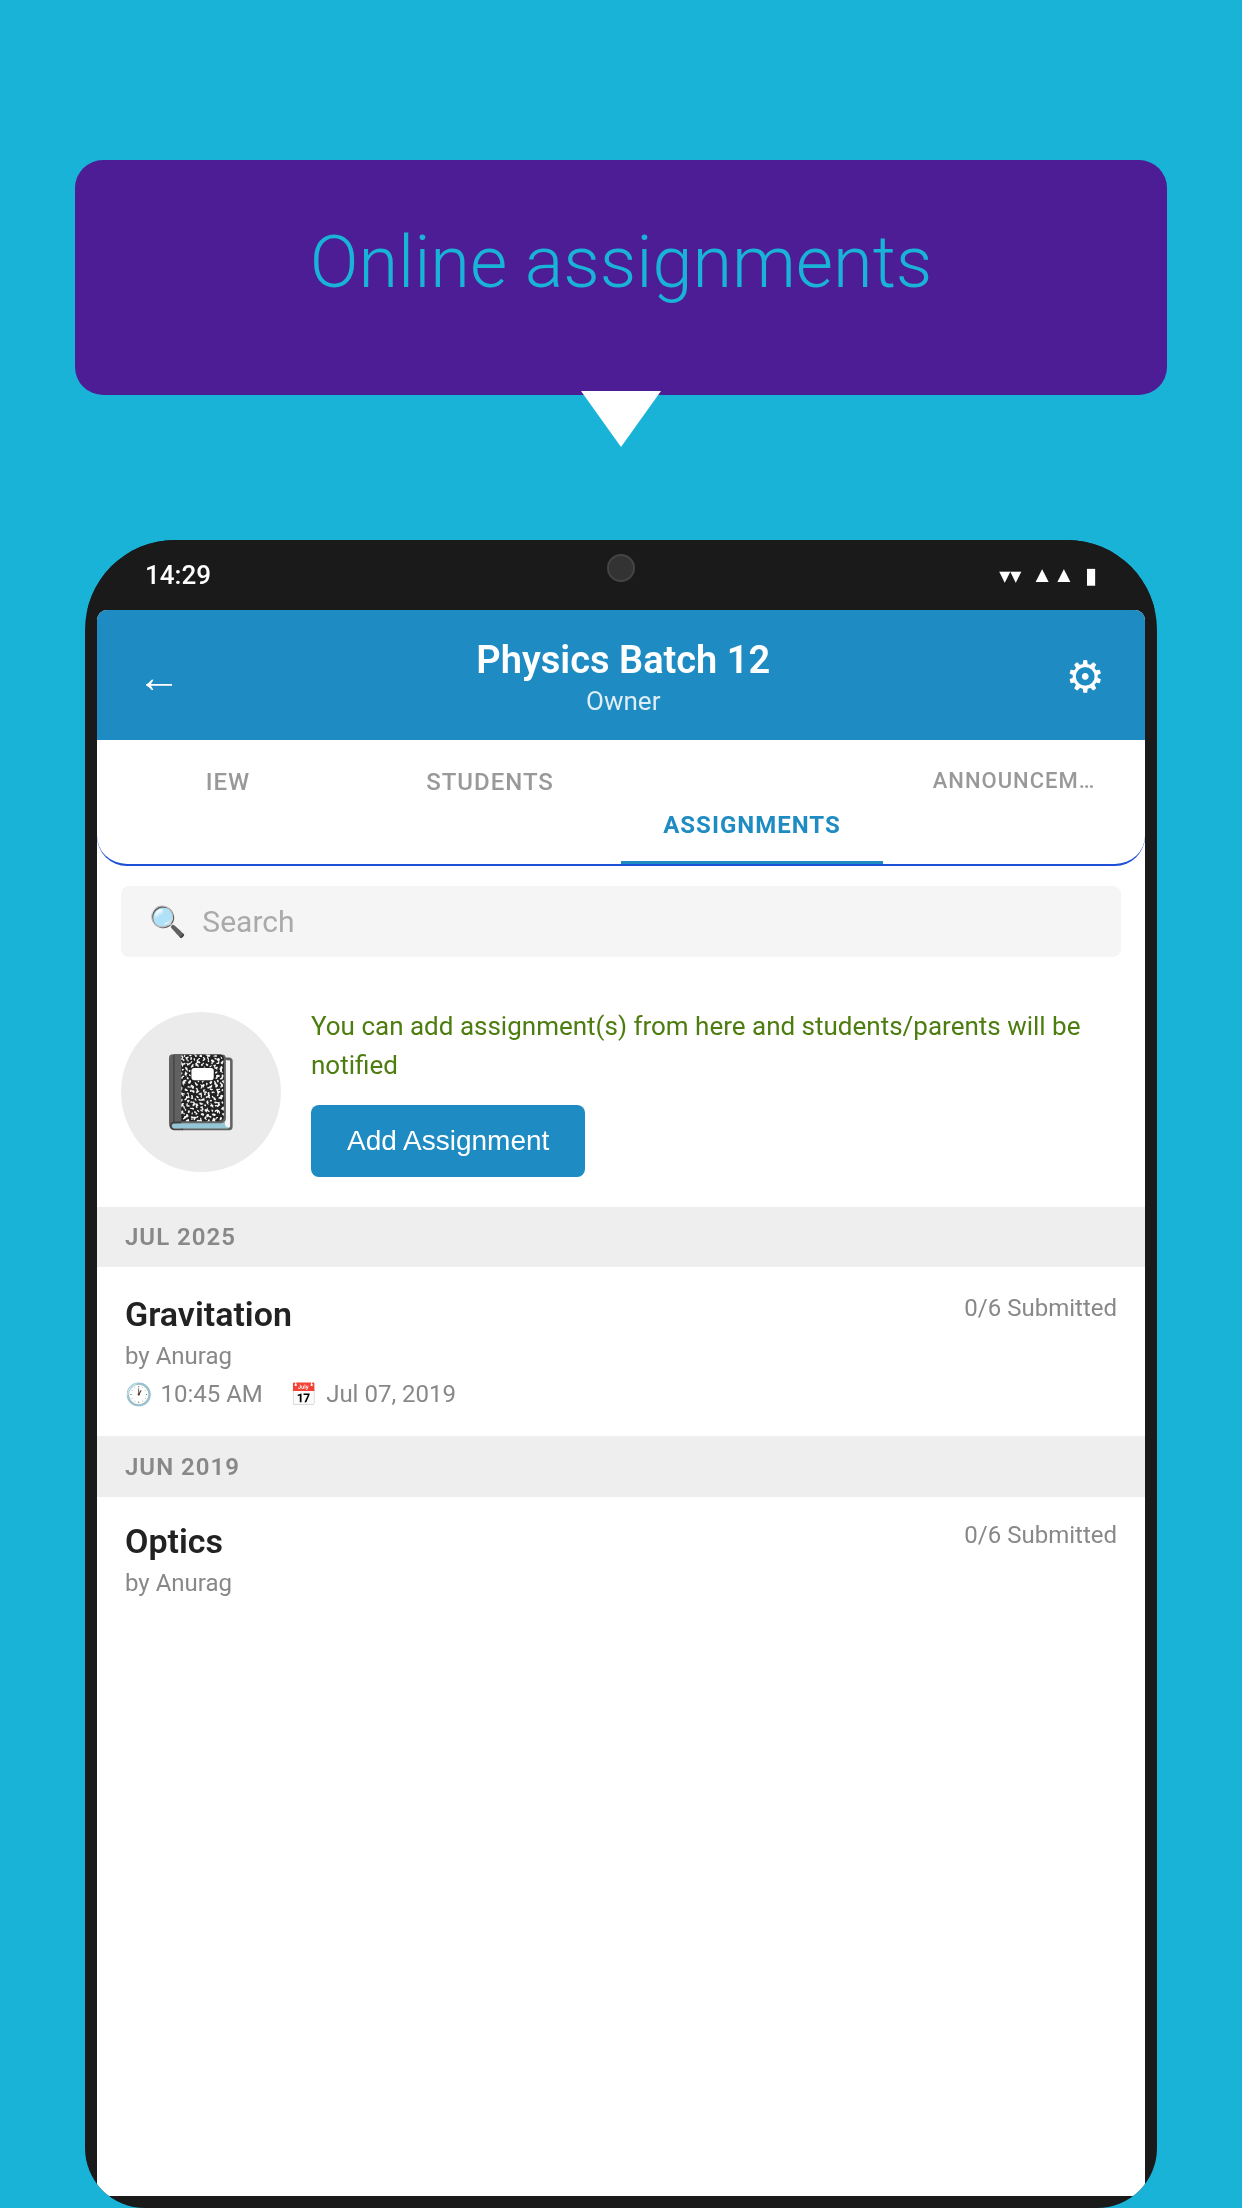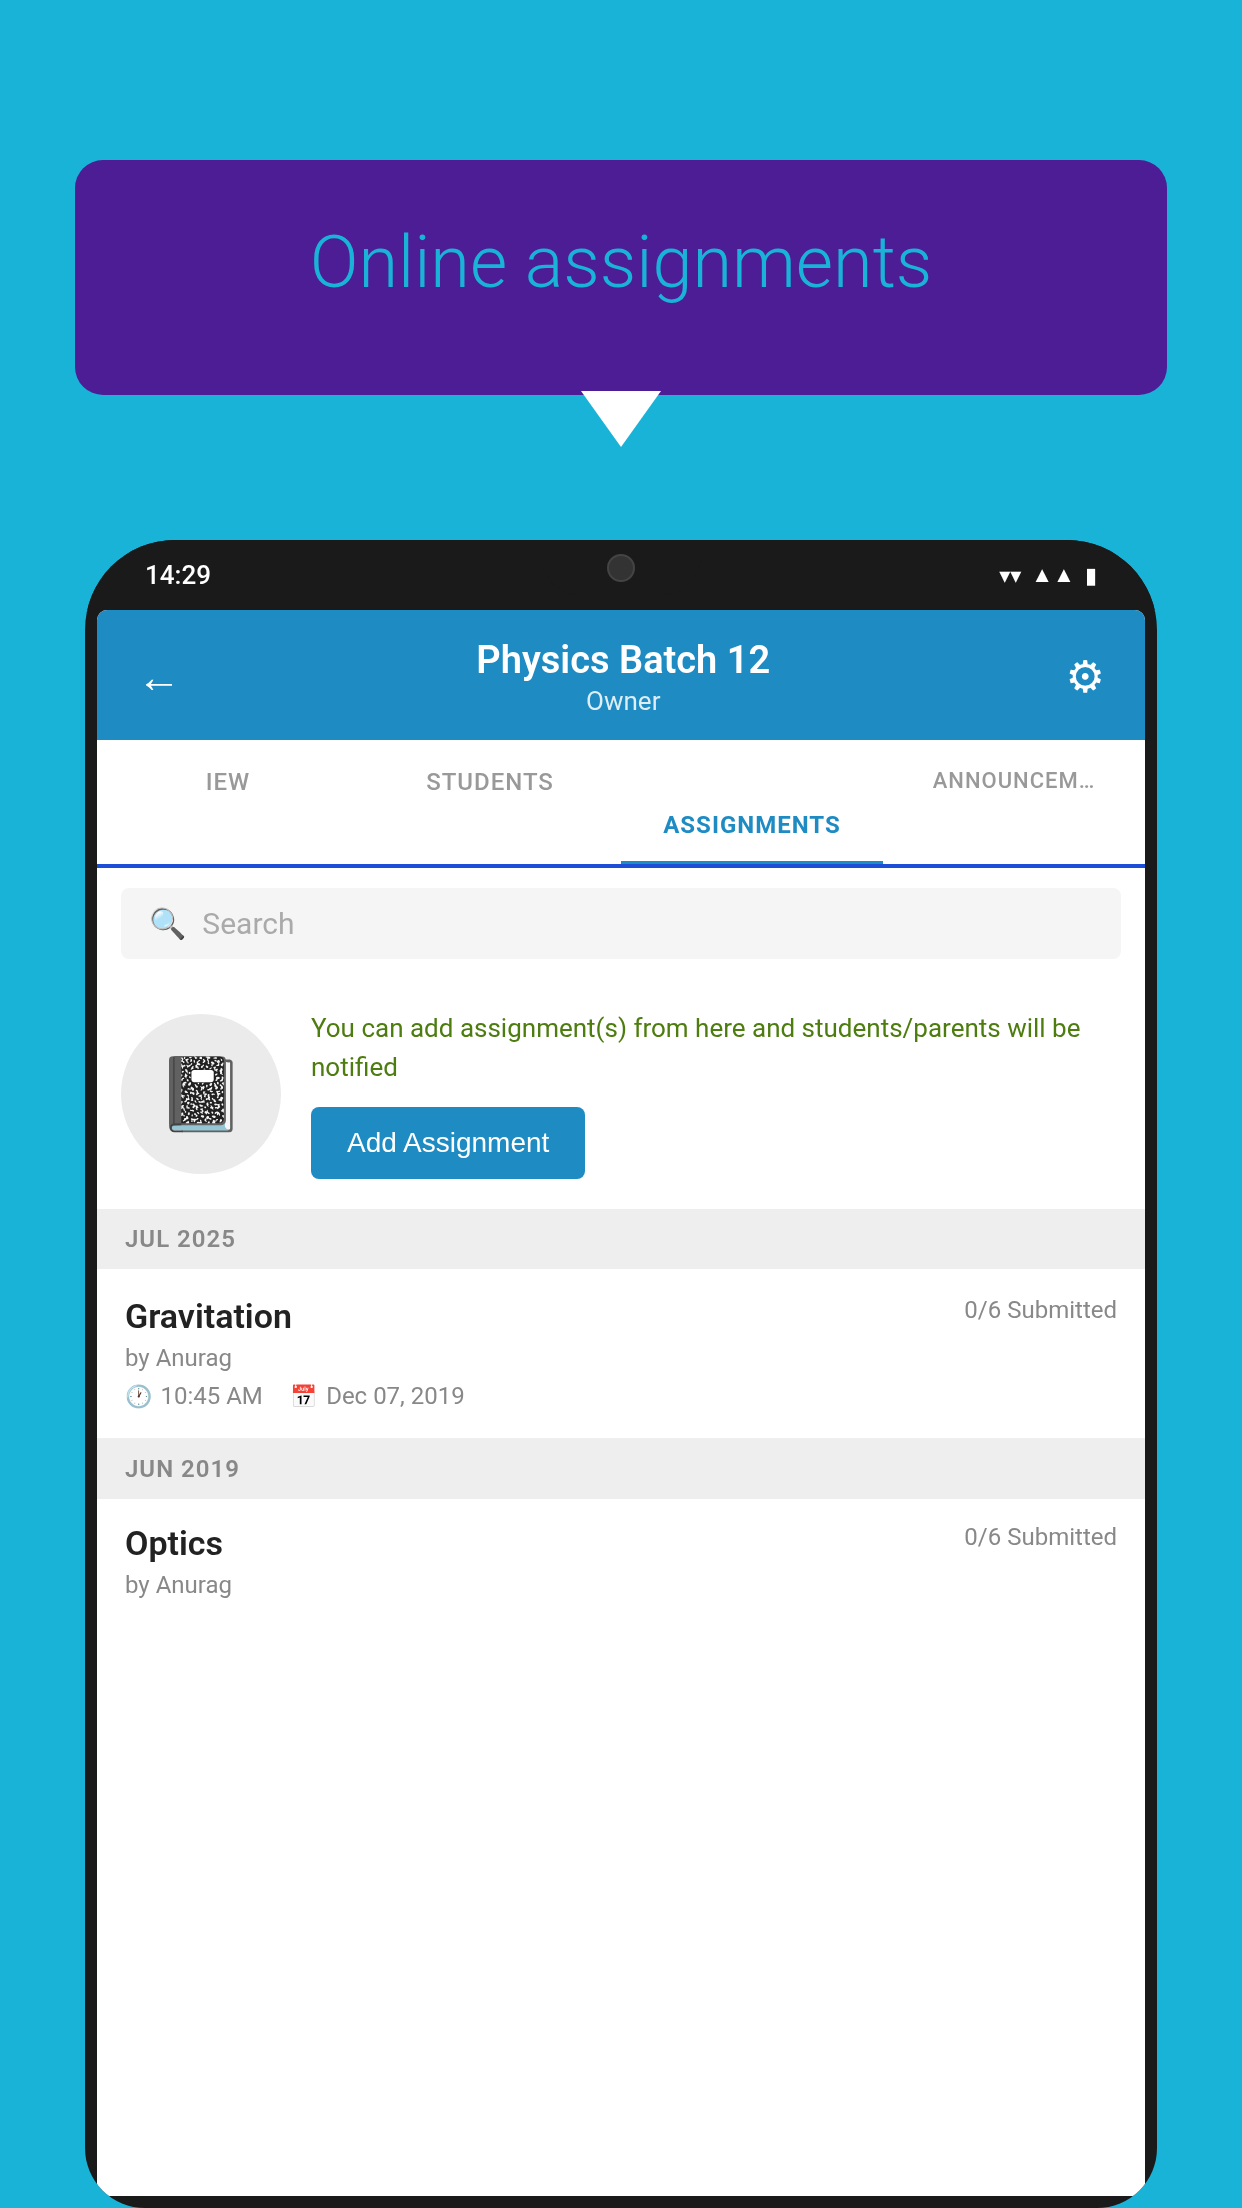--- a/index.html
+++ b/index.html
@@ -147,22 +147,23 @@
     .header-gear {
       color: white;
       font-size: 44px;
       cursor: pointer;
     }
 
     
     .tabs-bar {
       background: white;
       display: flex;
-      border-bottom: 4px solid #1d4ed8;
+      border-bottom: 2px solid #1d4ed8;
       overflow: hidden;
+      border-radius: 30px;
     }
     .tab-item {
       flex: 1;
       text-align: center;
       padding: 28px 10px 22px 10px;
       font-size: 24px;
       color: #999;
       font-weight: 500;
       letter-spacing: 1px;
       cursor: pointer;
@@ -402,21 +403,21 @@
         <span class="assignment-submitted">0/6 Submitted</span>
       </div>
       <div class="assignment-by">by Anurag</div>
       <div class="assignment-meta">
         <div class="meta-item">
           <span class="meta-icon">🕐</span>
           <span class="meta-text">10:45 AM</span>
         </div>
         <div class="meta-item">
           <span class="meta-icon">📅</span>
-          <span class="meta-text">Dec 07, 2019</span>
+          <span class="meta-text">Jul 07, 2019</span>
         </div>
       </div>
     </div>
 
     <div class="section-header">
       <span class="section-header-text">JUN 2019</span>
     </div>
 
     <div class="bottom-partial">
       <div class="partial-top-row">

